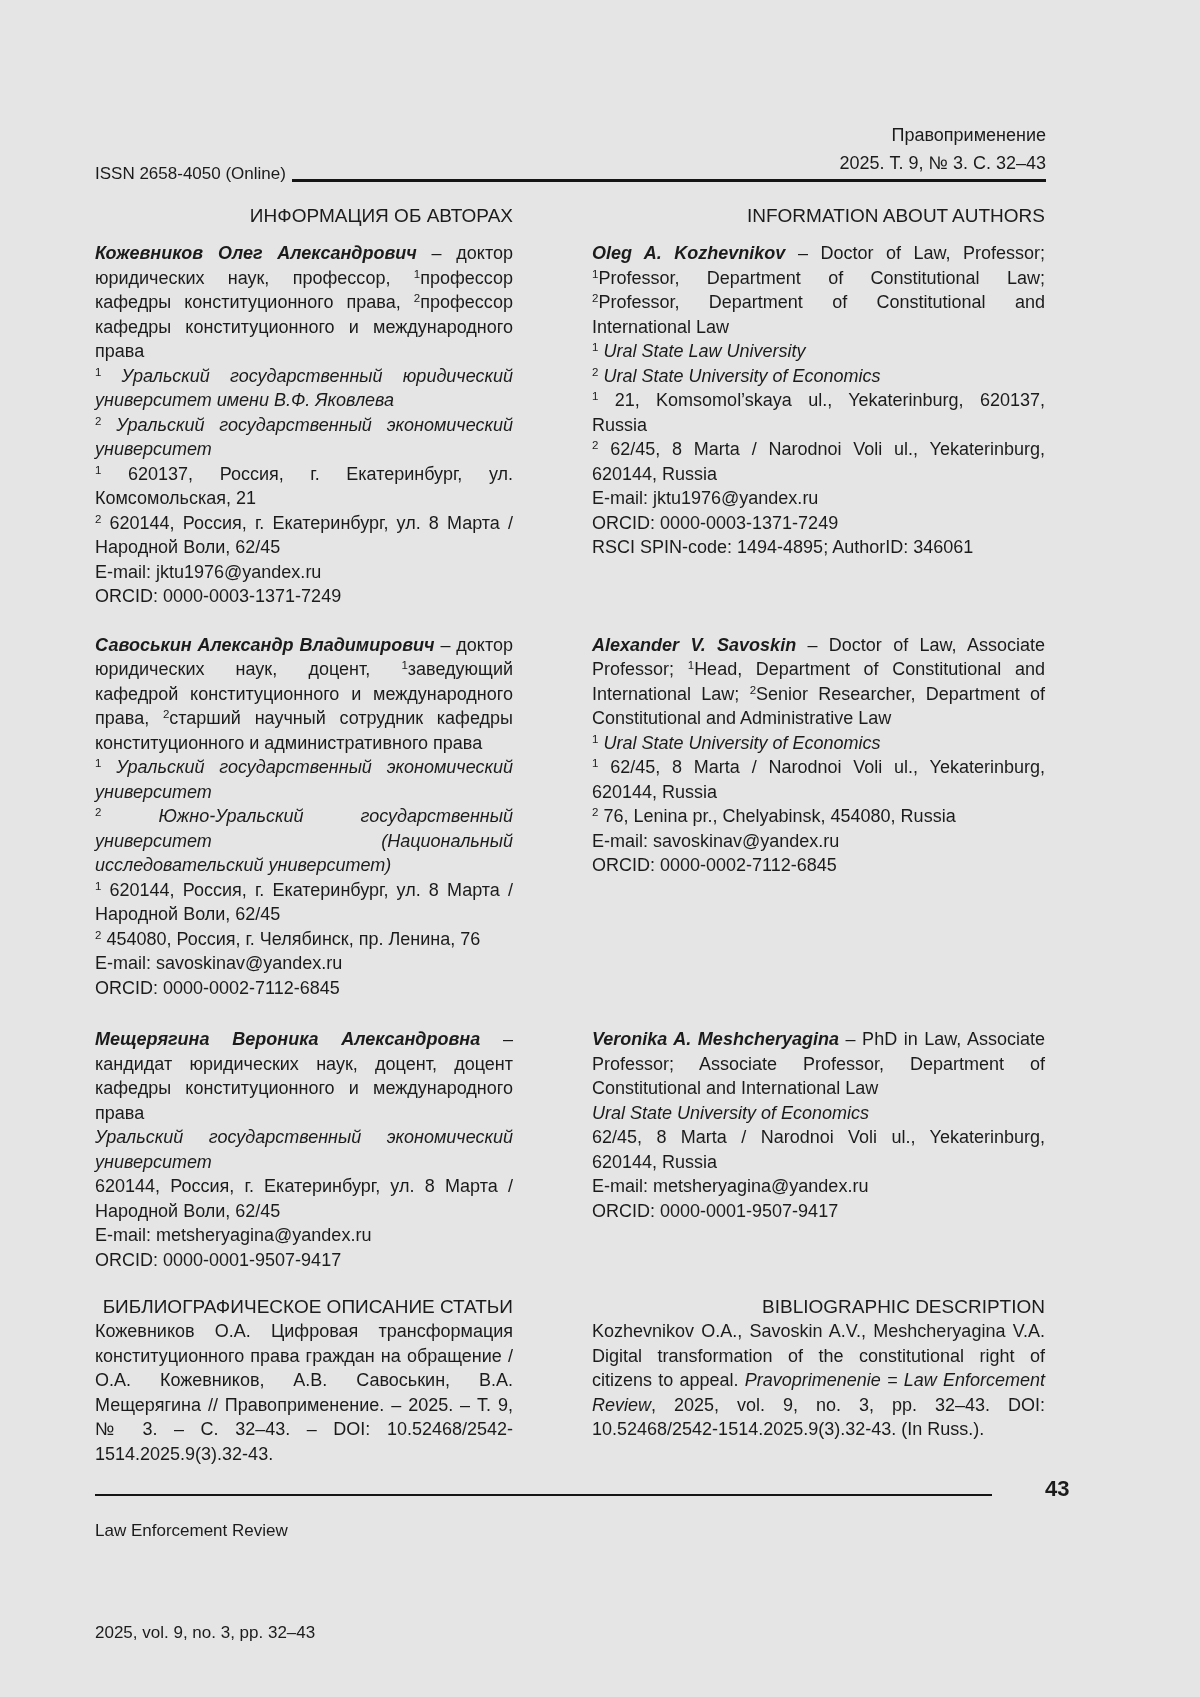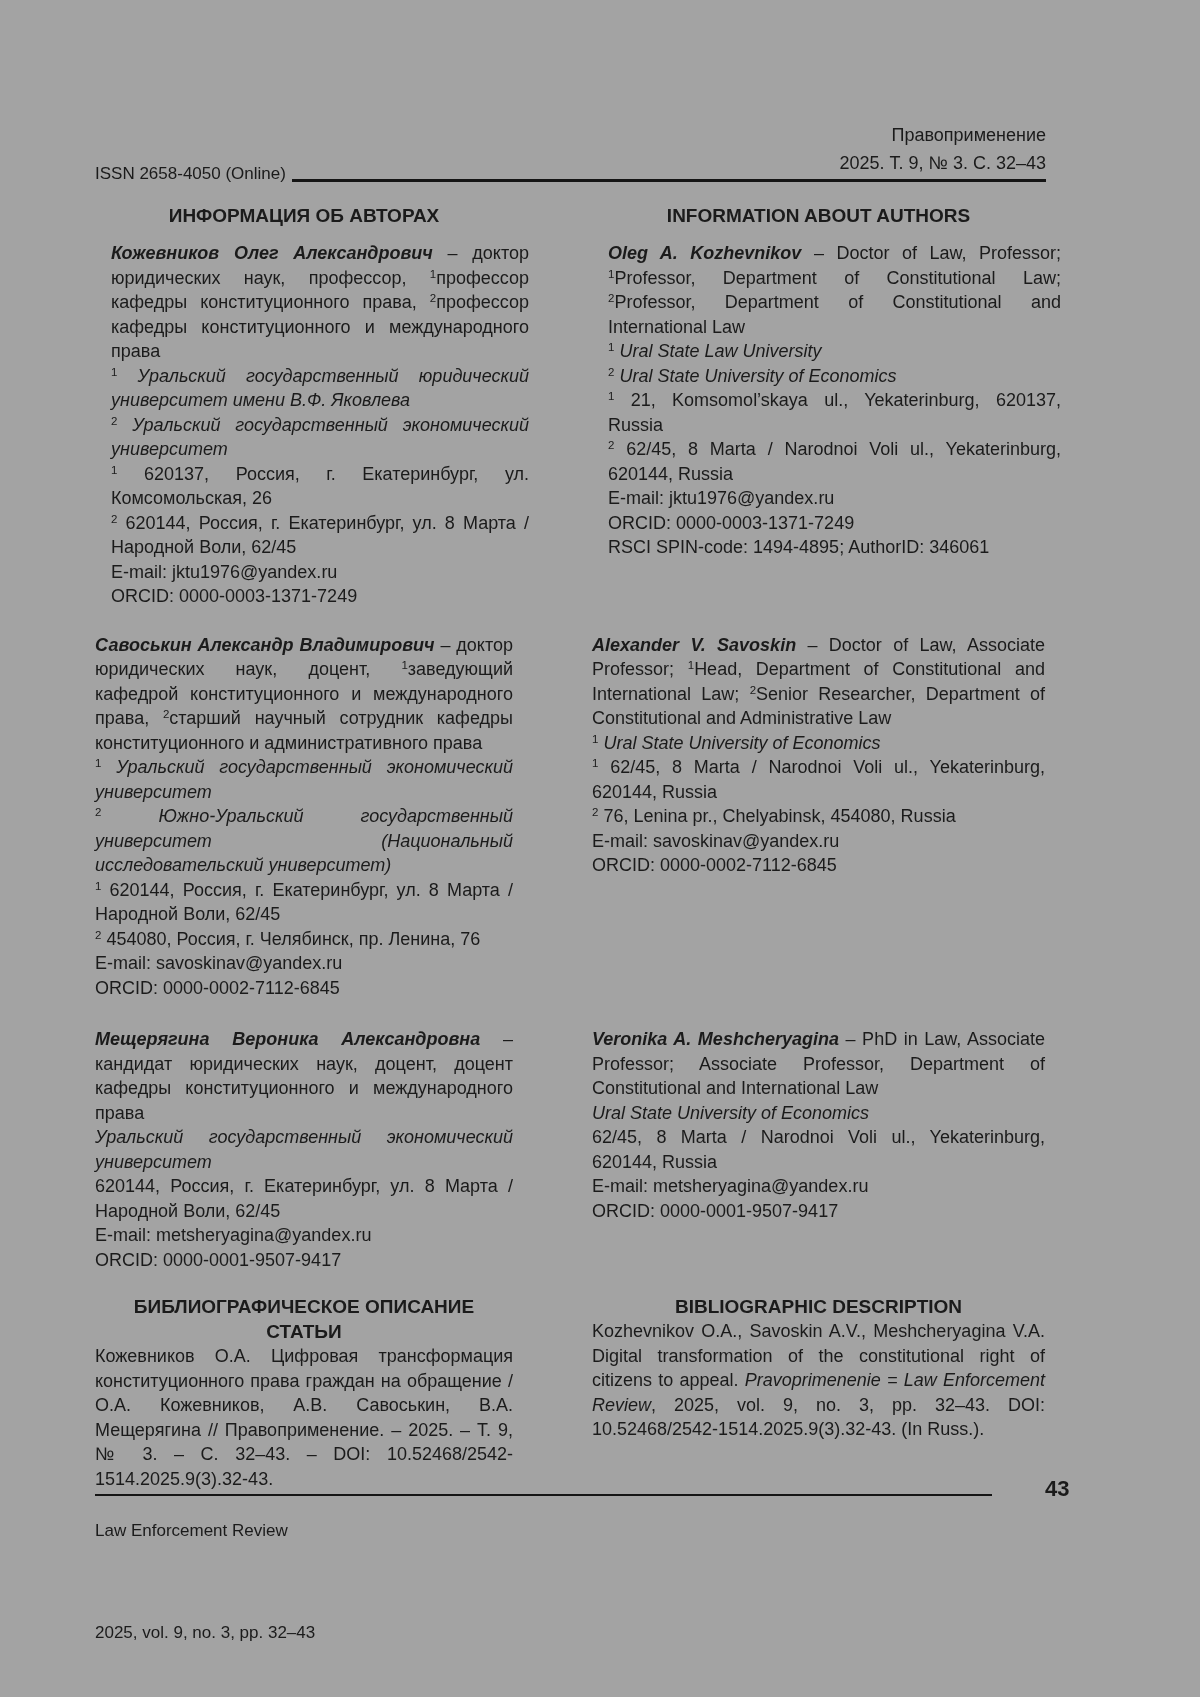--- a/index.html
+++ b/index.html
@@ -1,36 +1,36 @@
 <!DOCTYPE html>
 <html><head>
 <meta charset="utf-8">
 <title>Law Enforcement Review — page 43</title>
 <style>
   html,body{margin:0;padding:0;background:#ffffff;}
   .page{
     position:relative;
     width:1200px;height:1697px;
-    background:#a3a3a3;
+    background:#e5e5e5;
     font-family:"Liberation Sans", sans-serif;
     color:#1b1b1b;
     overflow:hidden;
   }
   
   .hdr-journal{position:absolute;top:122px;right:154px;font-size:18px;line-height:26px;text-align:right;}
   .hdr-issue{position:absolute;top:150px;right:154px;font-size:18px;line-height:26px;text-align:right;}
   .hdr-issn{position:absolute;top:162px;left:95px;font-size:17px;line-height:24px;}
   .hdr-rule{position:absolute;top:179px;left:292px;width:754px;height:3px;background:#151515;}
   
   .main{position:absolute;top:203px;left:95px;width:950px;}
   .row{display:grid;grid-template-columns:418px 453px;column-gap:79px;align-items:start;}
-  .col-title{font-weight:bold;font-size:19px;line-height:25px;text-align:center;}
+  .col-title{font-weight:normal;font-size:19px;line-height:25px;text-align:right;}
   .block{font-size:18px;line-height:24.5px;}
   .block p{margin:0;text-align:justify;}
-  .row-b1{margin-top:13px;margin-left:16px;}
+  .row-b1{margin-top:13px;}
   .row-b2{margin-top:24px;}
   .row-b3{margin-top:27px;}
   .row-bib{margin-top:22px;}
   .i{font-style:italic;}
   .bi{font-weight:bold;font-style:italic;}
   .sup{font-size:11.5px;line-height:0;position:relative;top:-6px;}
   
   .ftr-rule{position:absolute;top:1494px;left:95px;width:897px;height:2px;background:#151515;}
   .page-number{position:absolute;top:1474px;left:1003px;font-size:22px;font-weight:bold;line-height:30px;margin-left:42px;}
   .ftr-journal{position:absolute;top:1518px;left:95px;font-size:17px;line-height:26px;}
@@ -51,21 +51,21 @@
     <div class="row">
       <div class="col-title">ИНФОРМАЦИЯ ОБ АВТОРАХ</div>
       <div class="col-title">INFORMATION ABOUT AUTHORS</div>
     </div>
 
     <div class="row row-b1">
       <div class="block">
           <p><span class="bi">Кожевников Олег Александрович</span><span> – доктор юридических наук, профессор, </span><span class="sup">1</span><span>профессор кафедры конституционного права, </span><span class="sup">2</span><span>профессор кафедры конституционного и международного права</span></p>
           <p><span class="sup">1</span><span class="i"> Уральский государственный юридический университет имени В.Ф. Яковлева</span></p>
           <p><span class="sup">2</span><span class="i"> Уральский государственный экономический университет</span></p>
-          <p><span class="sup">1</span><span> 620137, Россия, г. Екатеринбург, ул. Комсомольская, 26</span></p>
+          <p><span class="sup">1</span><span> 620137, Россия, г. Екатеринбург, ул. Комсомольская, 21</span></p>
           <p><span class="sup">2</span><span> 620144, Россия, г. Екатеринбург, ул. 8 Марта / Народной Воли, 62/45</span></p>
           <p><span>E-mail: jktu1976@yandex.ru</span></p>
           <p><span>ORCID: 0000-0003-1371-7249</span></p>
         </div>
       <div class="block">
           <p><span class="bi">Oleg A. Kozhevnikov</span><span> – Doctor of Law, Professor; </span><span class="sup">1</span><span>Professor, Department of Constitutional Law; </span><span class="sup">2</span><span>Professor, Department of Constitutional and International Law</span></p>
           <p><span class="sup">1</span><span class="i"> Ural State Law University</span></p>
           <p><span class="sup">2</span><span class="i"> Ural State University of Economics</span></p>
           <p><span class="sup">1</span><span> 21, Komsomol’skaya ul., Yekaterinburg, 620137, Russia</span></p>
           <p><span class="sup">2</span><span> 62/45, 8 Marta / Narodnoi Voli ul., Yekaterinburg, 620144, Russia</span></p>

